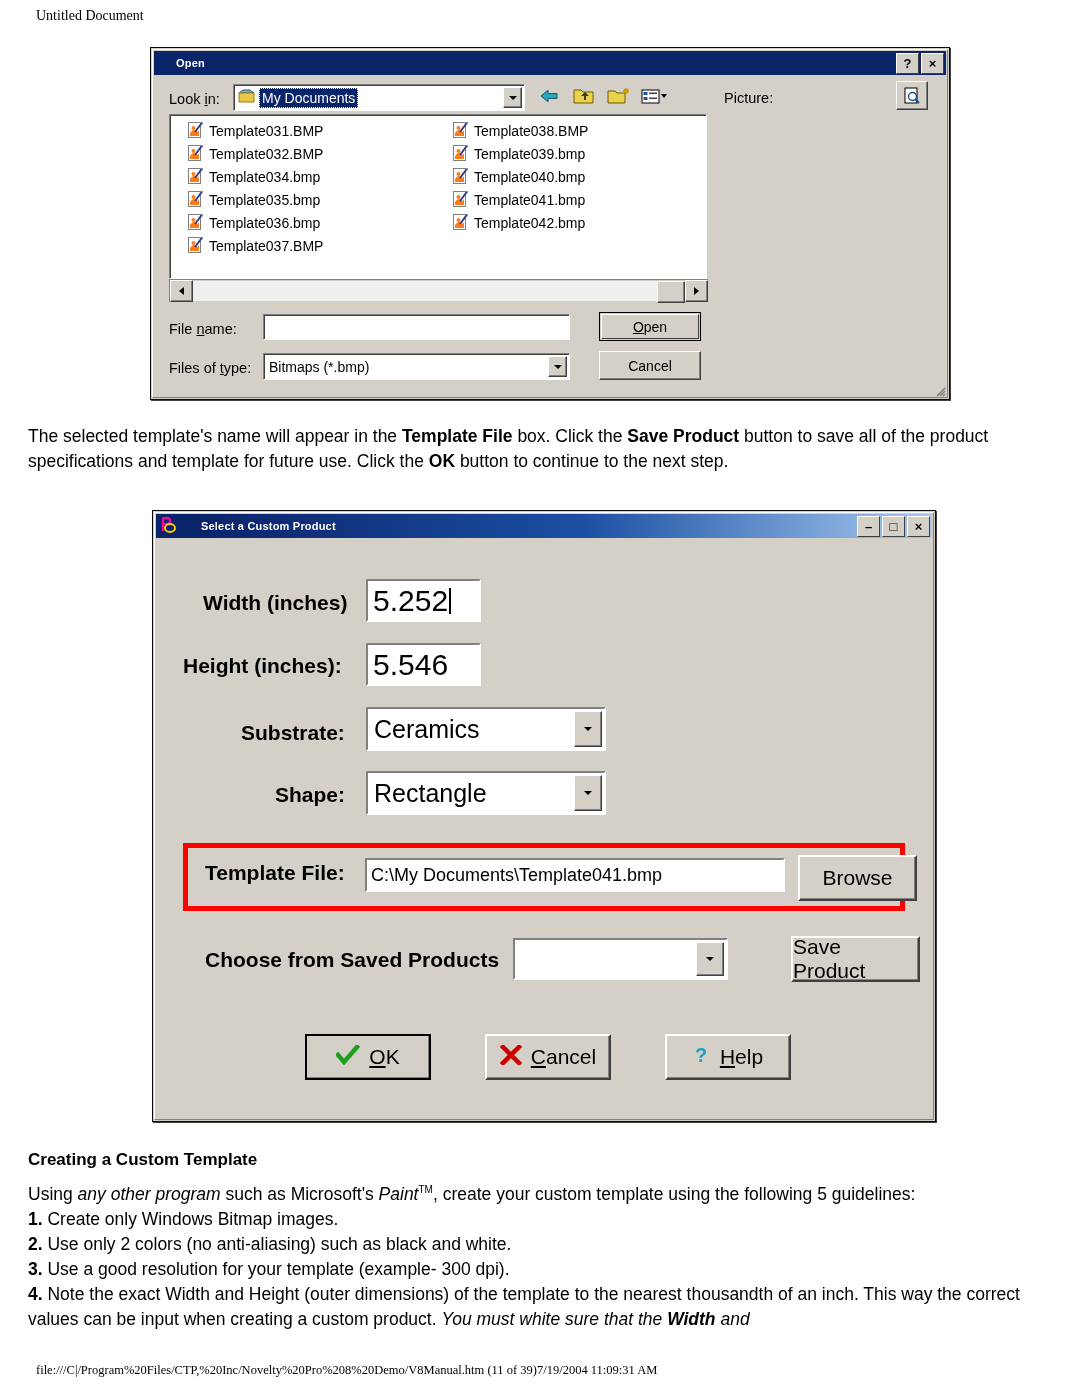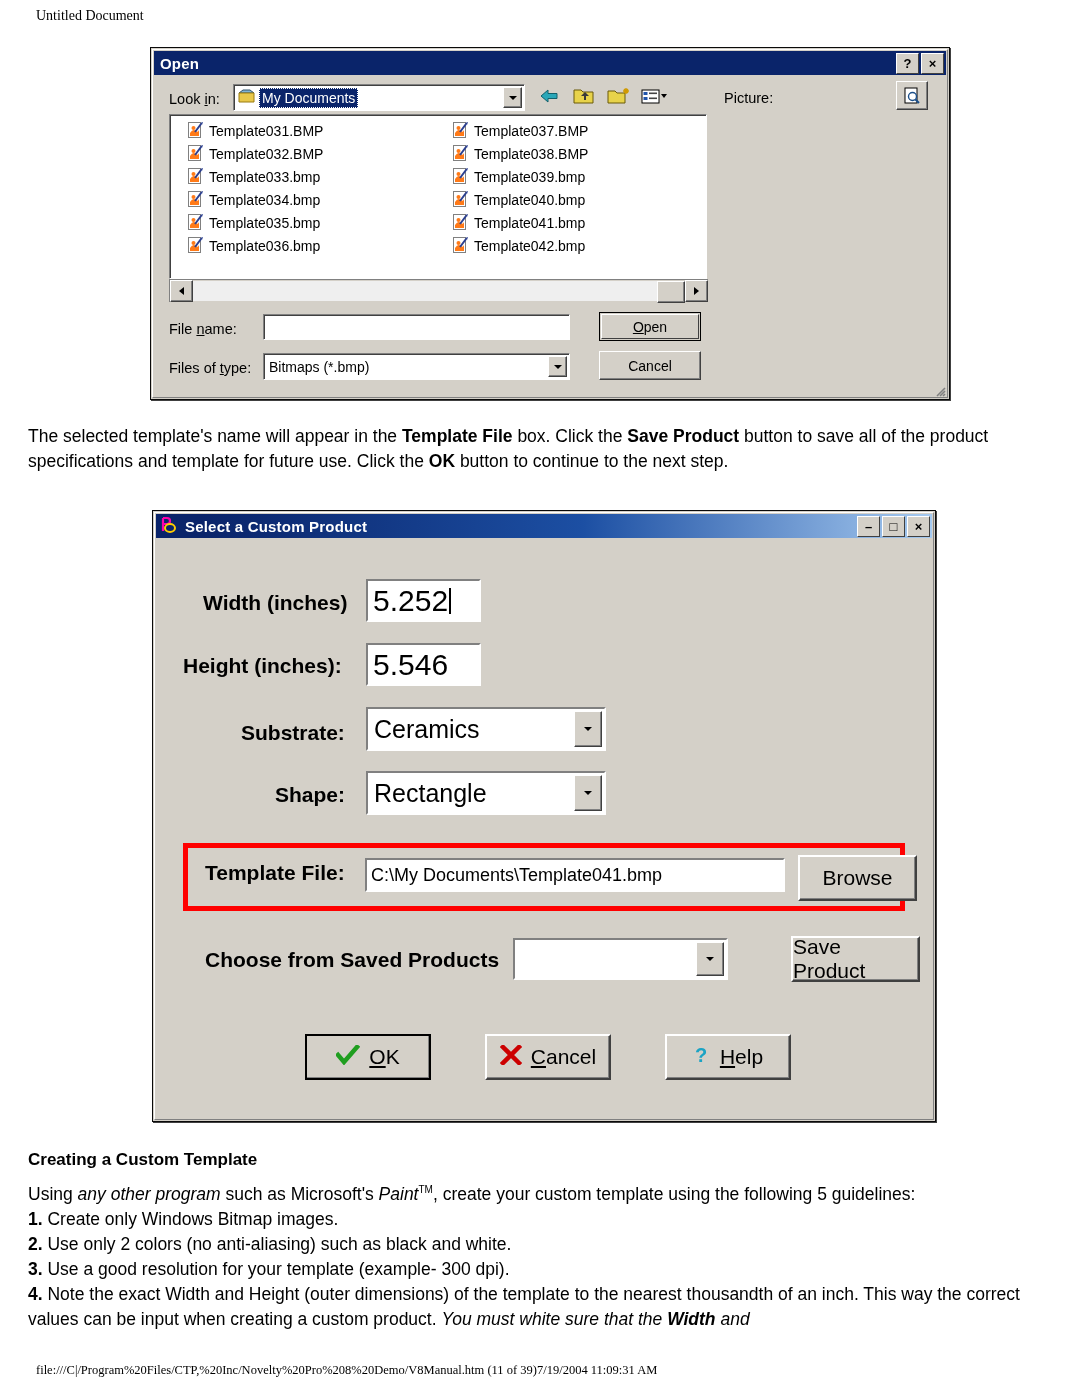--- a/index.html
+++ b/index.html
@@ -37,22 +37,22 @@
   }
   .titlebar{
     position:absolute;left:3px;right:3px;top:3px;height:24px;
     background:linear-gradient(to right,#0a246a 0%,#0a246a 6%,#1c4fa3 55%,#a6caf0 100%);
     display:flex;align-items:center;
   }
   .titlebar.flat{
     background:#0a246a;
   }
   .title-text{
-    color:#fff;font-weight:bold;font-size:15px;
-    padding-left:6px;letter-spacing:.2px;white-space:nowrap;
+    color:#fff;font-weight:bold;font-size:11px;
+    padding-left:22px;letter-spacing:.2px;white-space:nowrap;
   }
   .tb-btns{margin-left:auto;display:flex;gap:2px;padding-right:2px;}
   .tb-btn{
     width:21px;height:19px;background:#d4d0c8;
     border-top:1px solid #fff;border-left:1px solid #fff;
     border-right:1px solid #404040;border-bottom:1px solid #404040;
     display:flex;align-items:center;justify-content:center;
     font-size:13px;font-weight:bold;color:#000;font-family:"Liberation Sans",sans-serif;
     line-height:1;
   }
@@ -334,30 +334,20 @@
         <span>Template032.BMP</span>
       </div>
       <div class="file-item">
         <span class="bmp-ico"><svg width="17" height="17" viewBox="0 0 17 17">
   <rect x="1.5" y="0.5" width="12" height="15" fill="#ffffff" stroke="#808080" stroke-width="1"></rect>
   <path d="M3 11 Q6 6 9 9 Q11 11 12 8 L12 14 L3 14 Z" fill="#ff7a18"></path>
   <circle cx="6.5" cy="6" r="2" fill="#ff7a18"></circle>
   <path d="M8 10 L14 2" stroke="#2b3f8f" stroke-width="2"></path>
   <path d="M13 1 L16 0 L15 3 Z" fill="#2b3f8f"></path>
 </svg></span>
-        <span>Template033.bmp</span>
-      </div>
-      <div class="file-item">
-        <span class="bmp-ico"><svg width="17" height="17" viewBox="0 0 17 17">
-  <rect x="1.5" y="0.5" width="12" height="15" fill="#ffffff" stroke="#808080" stroke-width="1"></rect>
-  <path d="M3 11 Q6 6 9 9 Q11 11 12 8 L12 14 L3 14 Z" fill="#ff7a18"></path>
-  <circle cx="6.5" cy="6" r="2" fill="#ff7a18"></circle>
-  <path d="M8 10 L14 2" stroke="#2b3f8f" stroke-width="2"></path>
-  <path d="M13 1 L16 0 L15 3 Z" fill="#2b3f8f"></path>
-</svg></span>
         <span>Template034.bmp</span>
       </div>
       <div class="file-item">
         <span class="bmp-ico"><svg width="17" height="17" viewBox="0 0 17 17">
   <rect x="1.5" y="0.5" width="12" height="15" fill="#ffffff" stroke="#808080" stroke-width="1"></rect>
   <path d="M3 11 Q6 6 9 9 Q11 11 12 8 L12 14 L3 14 Z" fill="#ff7a18"></path>
   <circle cx="6.5" cy="6" r="2" fill="#ff7a18"></circle>
   <path d="M8 10 L14 2" stroke="#2b3f8f" stroke-width="2"></path>
   <path d="M13 1 L16 0 L15 3 Z" fill="#2b3f8f"></path>
 </svg></span>

